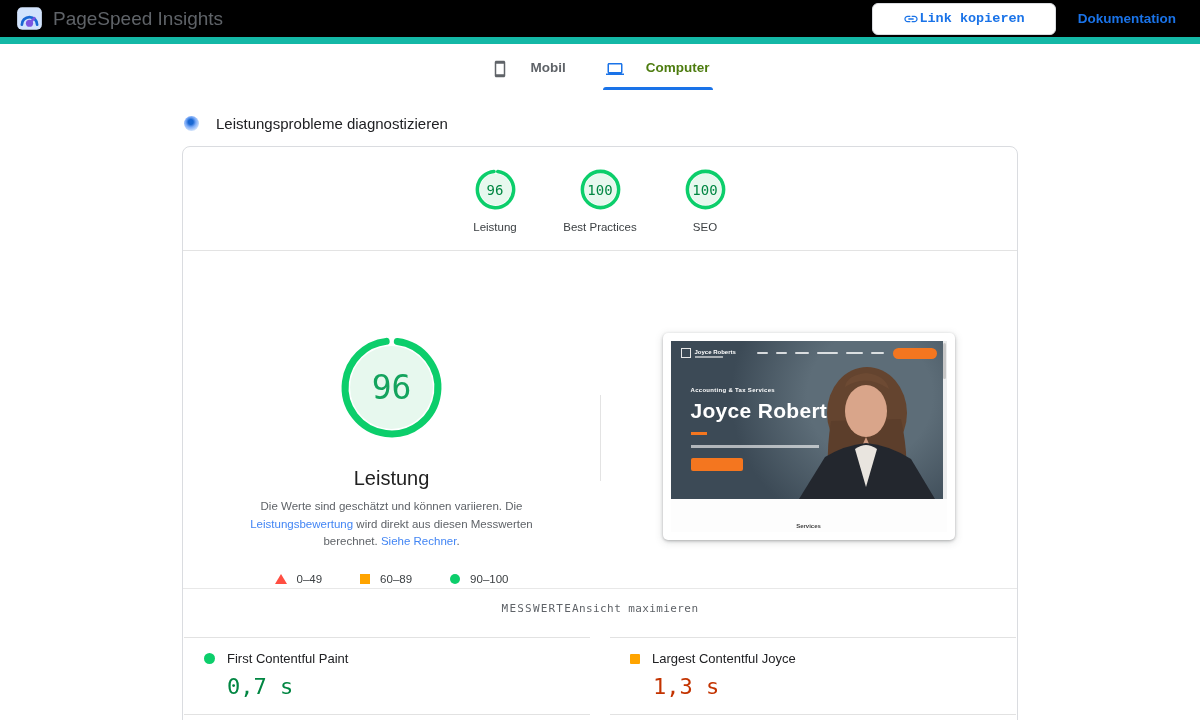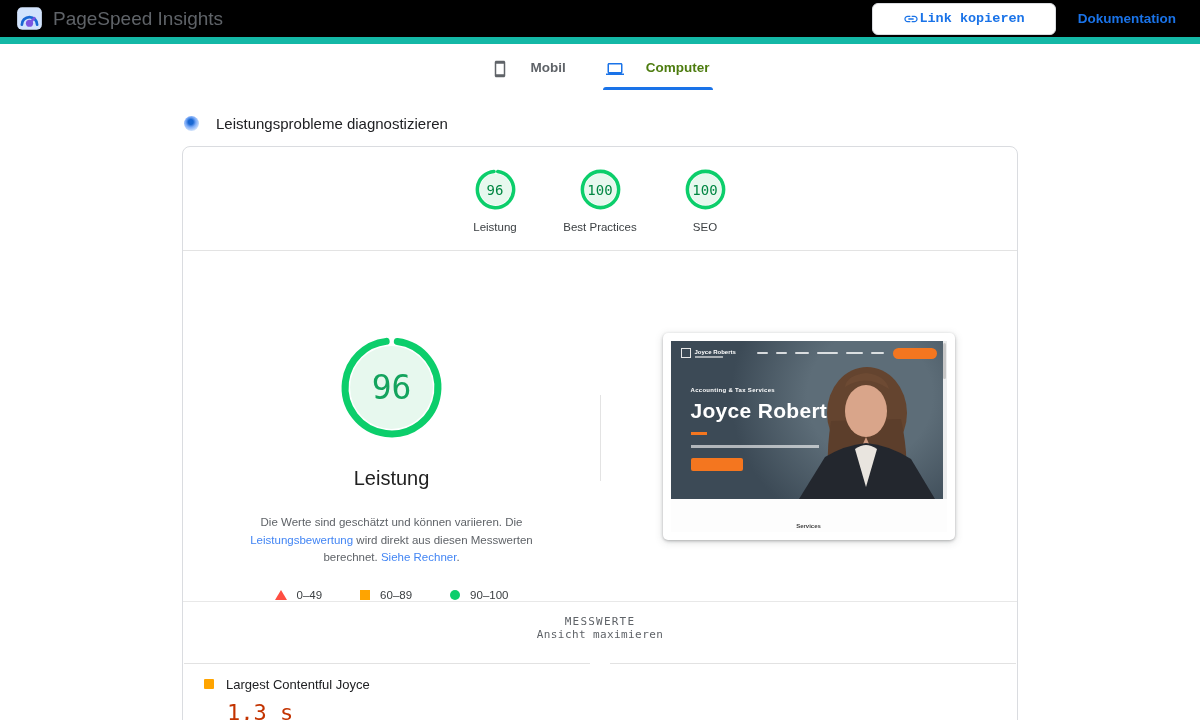--- a/index.html
+++ b/index.html
@@ -56,21 +56,21 @@
   [data-status="average"]{ --ring:#ffa400; --fill:#fdf3e0; --num:#c33300; }
   .score-label{ margin-top:11px; font-size:11.5px; color:#3c4043; }
 
   .h-divider{ border-top:1px solid #e3e3e3; }
 
   
   .report-main{ display:flex; position:relative; }
   .v-divider{ position:absolute; left:50%; top:144px; height:86px; width:1px; background:#e3e3e3; }
   .report-left{ width:50%; display:flex; flex-direction:column; align-items:center; padding:84px 0 0; }
   .perf-label{ font-size:20px; color:#212121; font-weight:400; margin-top:27px; }
-  .perf-note{ width:292px; margin-top:24px; text-align:center; font-size:11.5px;
+  .perf-note{ width:292px; margin-top:8px; text-align:center; font-size:11.5px;
     line-height:17.5px; color:#5f6368; }
   .perf-note a{ color:#4285f4; text-decoration:none; cursor:pointer; }
   .legend{ display:flex; gap:38px; margin-top:22px; align-items:center; }
   .legend-item{ display:flex; align-items:center; gap:10px; }
   .legend-item .range{ font-size:11.5px; color:#3c4043; }
   .tri{ width:0; height:0; border-left:6px solid transparent; border-right:6px solid transparent;
     border-bottom:10px solid #ff4e42; }
   .sq{ width:10px; height:10px; background:#ffa400; }
   .dot{ width:10px; height:10px; border-radius:50%; background:#0cce6b; }
 
@@ -101,21 +101,21 @@
   .t-footer{ height:33px; background:#fdfdfd; position:relative; }
   .t-footer-heading{ position:absolute; bottom:3px; left:0; right:0; text-align:center;
     font-size:6px; font-weight:bold; color:#444; }
   .t-scroll{ position:absolute; top:0; right:0; bottom:0; width:4px; background:rgba(244,244,244,.95); }
   .t-scroll-thumb{ position:absolute; top:2px; right:0.5px; width:3px; height:36px;
     background:#c7c7c7; border-radius:2px; }
 
   
   .metrics{ border-top:1px solid #e8e8e8; }
   .metrics-head{ display:flex; justify-content:center; align-items:center;
-    padding:13px 4px 22px;flex-direction:column; }
+    padding:13px 4px 22px; }
   .metrics-title{ font-family:"DejaVu Sans Mono", monospace; font-size:11px;
     letter-spacing:1.2px; color:#5f6368; }
   .metrics-expand{ font-family:"DejaVu Sans Mono", monospace; font-size:11px;
     letter-spacing:.4px; color:#5f6368; cursor:pointer; }
   .metrics-grid{ display:grid; grid-template-columns:1fr 1fr; column-gap:20px; padding:0 1px; }
   .metric{ border-top:1px solid #e2e2e2; padding:13px 0 14px 20px; }
   .metric-head{ display:flex; align-items:center; gap:12px; }
   .metric-icon{ width:11px; height:11px; background:var(--ring); }
   .metric[data-status="good"] .metric-icon{ border-radius:50%; }
   .metric[data-status="average"] .metric-icon{ border-radius:1px; width:10px; height:10px; }
@@ -279,20 +279,27 @@
       </div>
     </div>
   </div>
 
   <div class="metrics">
     <div class="metrics-head">
       <span class="metrics-title">MESSWERTE</span>
       <span class="metrics-expand">Ansicht maximieren</span>
     </div>
     <div class="metrics-grid">
+      <div class="metric" data-status="good">
+        <div class="metric-head">
+          <span class="metric-icon"></span>
+          <span class="metric-label">First Contentful Paint</span>
+        </div>
+        <div class="metric-value">0,7 s</div>
+      </div>
       <div class="metric" data-status="average">
         <div class="metric-head">
           <span class="metric-icon"></span>
           <span class="metric-label">Largest Contentful Joyce</span>
         </div>
         <div class="metric-value">1,3 s</div>
       </div>
       <div class="metric" data-status="good">
         
         

